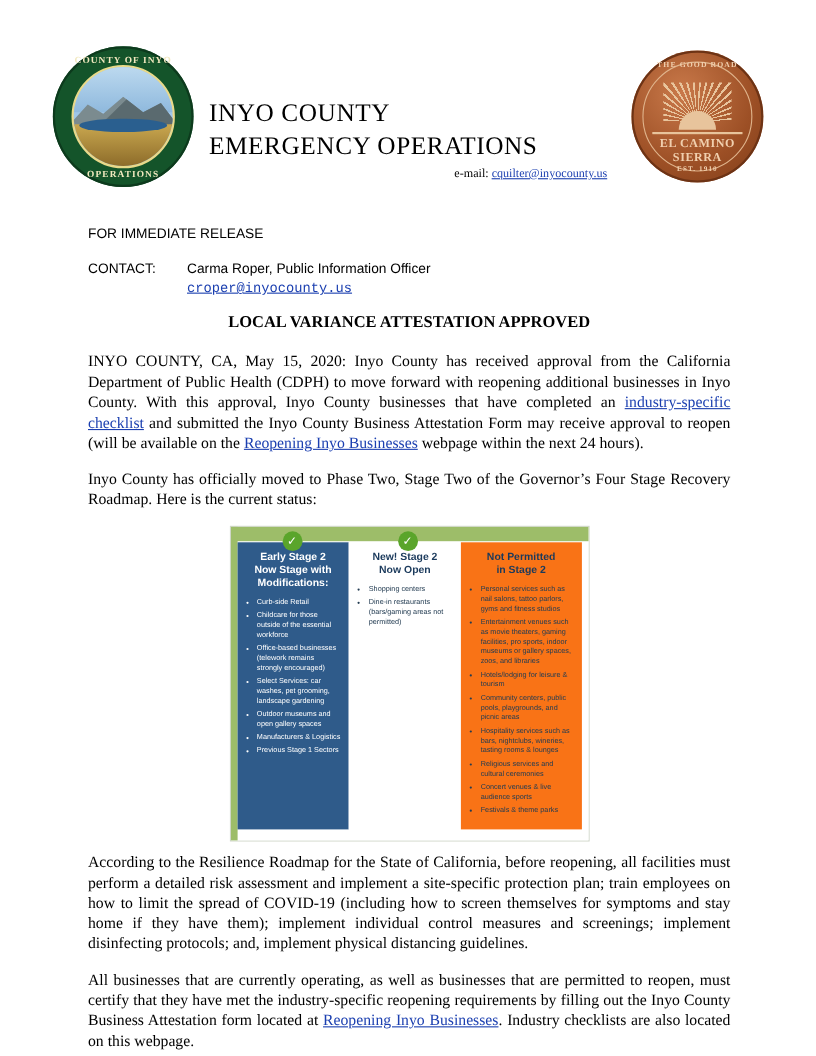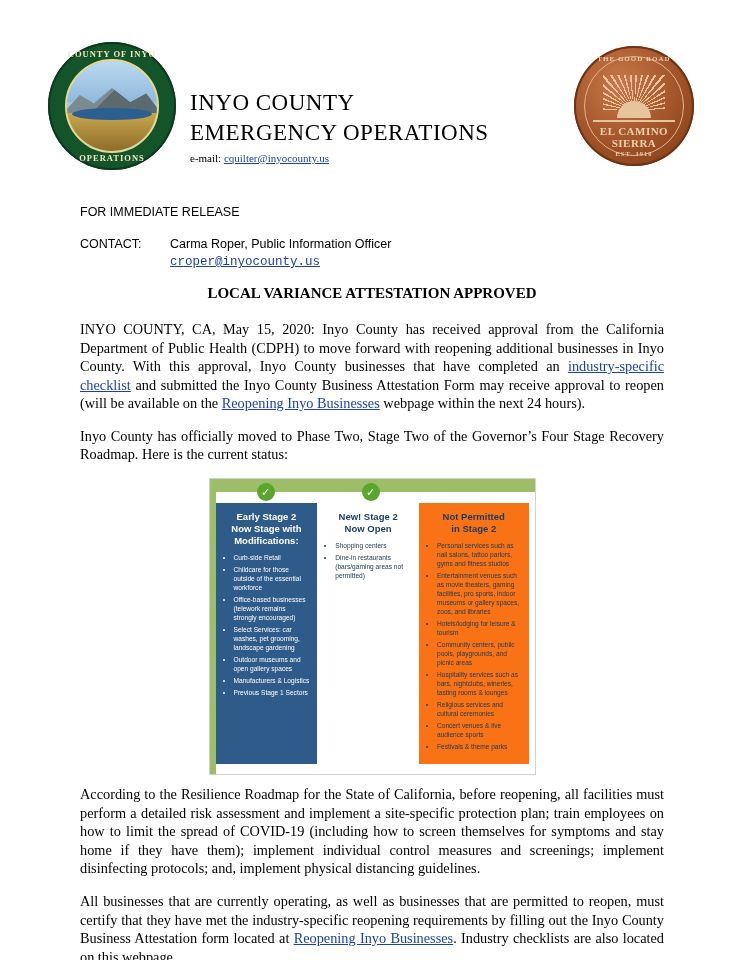--- a/index.html
+++ b/index.html
@@ -52,21 +52,21 @@
     font-size: 23px;
     letter-spacing: 0.5px;
     line-height: 30px;
     color: #000;
   }
   .header-email {
     position: absolute;
     left: 190px;
     right: 190px;
     top: 152px;
-    text-align: left;
+    text-align: right;
     font-size: 11px;
   }
   .header-email a, .link {
     color: #1b3fb0;
     text-decoration: underline;
   }
 
   
   .seal-left .ring {
     position: absolute;
@@ -196,21 +196,21 @@
   .graphic {
     width: 325px;
     margin: 14px auto 10px auto;
     background: #ffffff;
     border: 1px solid #cfd6c8;
     position: relative;
     padding: 0;
   }
   .graphic-inner {
     display: flex;
-    padding: 24px 6px 10px 6px;
+    padding: 14px 6px 10px 6px;
     background: #fff;
   }
   .g-col {
     position: relative;
     padding: 8px 7px 10px 7px;
     box-sizing: border-box;
   }
   .g-col.c1 { width: 104px; background: #2f5b8a; color: #fff; }
   .g-col.c2 { width: 104px; background: #ffffff; color: #1b3a5c; }
   .g-col.c3 { width: 112px; background: #f97316; color: #1b3a5c; }

